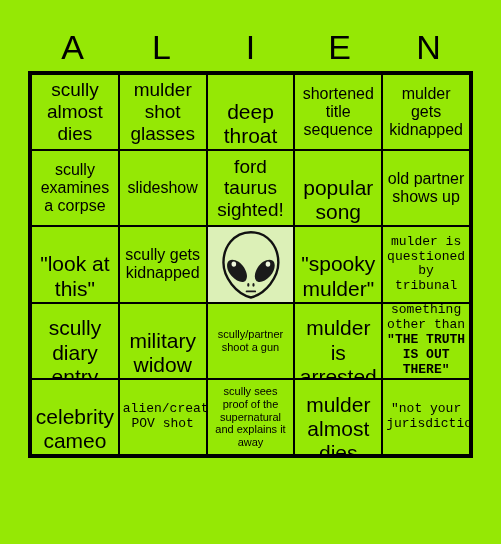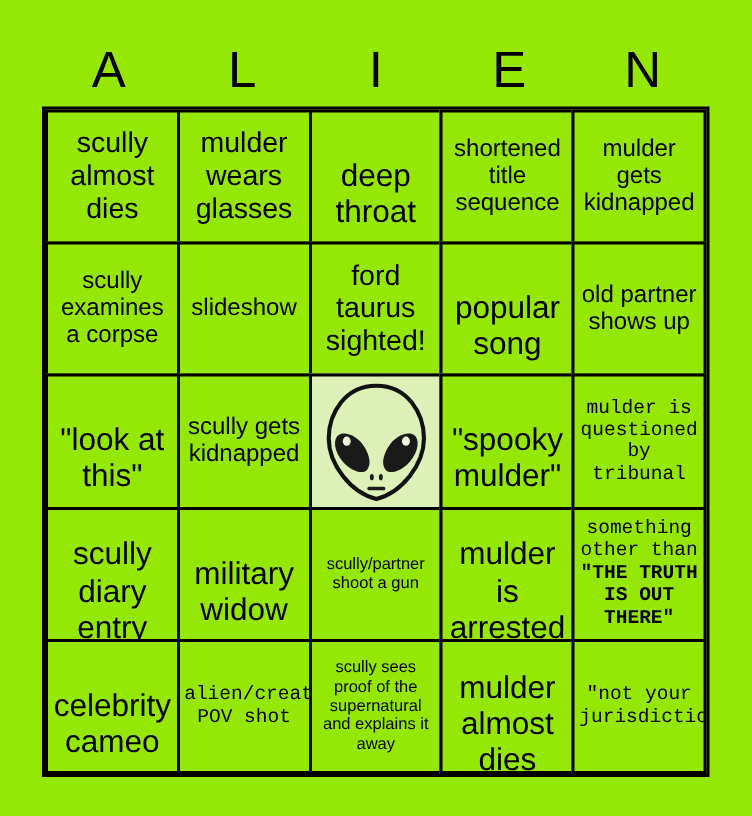--- a/index.html
+++ b/index.html
@@ -38,21 +38,21 @@
     color: #000000;
     font-weight: 400;
     letter-spacing: 0;
   }
   
   .grid {
     position: absolute;
     left: 28px;
     top: 71px;
     width: 445px;
-    height: 447px;
+    height: 387px;
     box-sizing: border-box;
     border: 3px solid #000000;
     display: grid;
     grid-template-columns: repeat(5, 1fr);
     grid-template-rows: repeat(5, 1fr);
     background: #95e805;
   }
   .cell {
     box-sizing: border-box;
     border: 2px solid #000000;
@@ -102,21 +102,21 @@
       <div class="header-letter">I</div>
       <div class="header-letter">E</div>
       <div class="header-letter">N</div>
     </div>
 
   <div class="grid">
       <div class="cell sz-lg">
         <span class="cell-text">scully almost dies</span>
       </div>
       <div class="cell sz-lg">
-        <span class="cell-text">mulder wears glasses</span>
+        <span class="cell-text">mulder shot glasses</span>
       </div>
       <div class="cell sz-xl">
         <span class="cell-text">deep throat</span>
       </div>
       <div class="cell sz-md">
         <span class="cell-text">shortened title sequence</span>
       </div>
       <div class="cell sz-md">
         <span class="cell-text">mulder gets kidnapped</span>
       </div>

